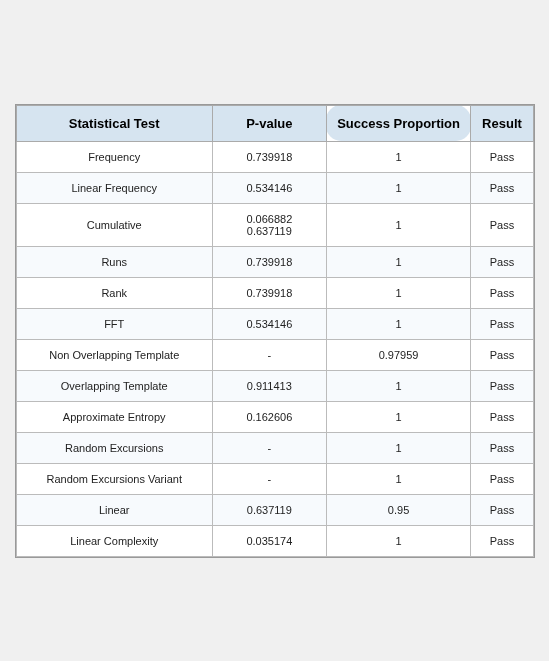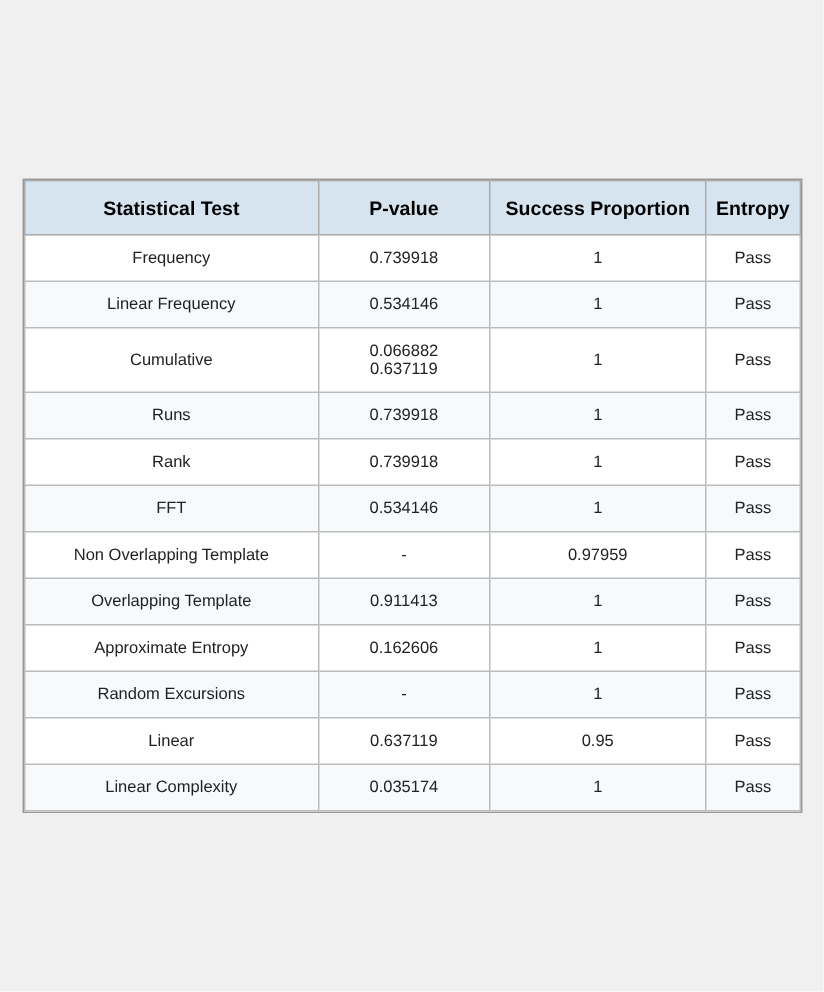--- a/index.html
+++ b/index.html
@@ -50,34 +50,34 @@
     tbody tr:nth-child(odd) {
       background-color: #fff;
     }
 
     tbody tr:nth-child(even) {
       background-color: #f7fafd;
     }
 
     .col-test { width: 38%; }
     .col-pvalue { width: 22%; }
-    .col-proportion { width: 28%; }
+    .col-proportion { width: 28%; border-radius: 15px; }
     .col-result { width: 12%; }
   </style>
 </head>
 <body>
 
 <div class="table-container">
   <table>
     <thead>
       <tr>
         <th class="col-test">Statistical Test</th>
         <th class="col-pvalue">P-value</th>
         <th class="col-proportion">Success Proportion</th>
-        <th class="col-result">Entropy</th>
+        <th class="col-result">Result</th>
       </tr>
     </thead>
     <tbody id="table-body">
     <tr>
           <td>Frequency</td>
           <td>0.739918</td>
           <td>1</td>
           <td>Pass</td>
         </tr>
         <tr>
@@ -128,20 +128,26 @@
           <td>1</td>
           <td>Pass</td>
         </tr>
         <tr>
           <td>Random Excursions</td>
           <td>-</td>
           <td>1</td>
           <td>Pass</td>
         </tr>
         <tr>
+          <td>Random Excursions Variant</td>
+          <td>-</td>
+          <td>1</td>
+          <td>Pass</td>
+        </tr>
+        <tr>
           <td>Linear</td>
           <td>0.637119</td>
           <td>0.95</td>
           <td>Pass</td>
         </tr>
         <tr>
           <td>Linear Complexity</td>
           <td>0.035174</td>
           <td>1</td>
           <td>Pass</td>

